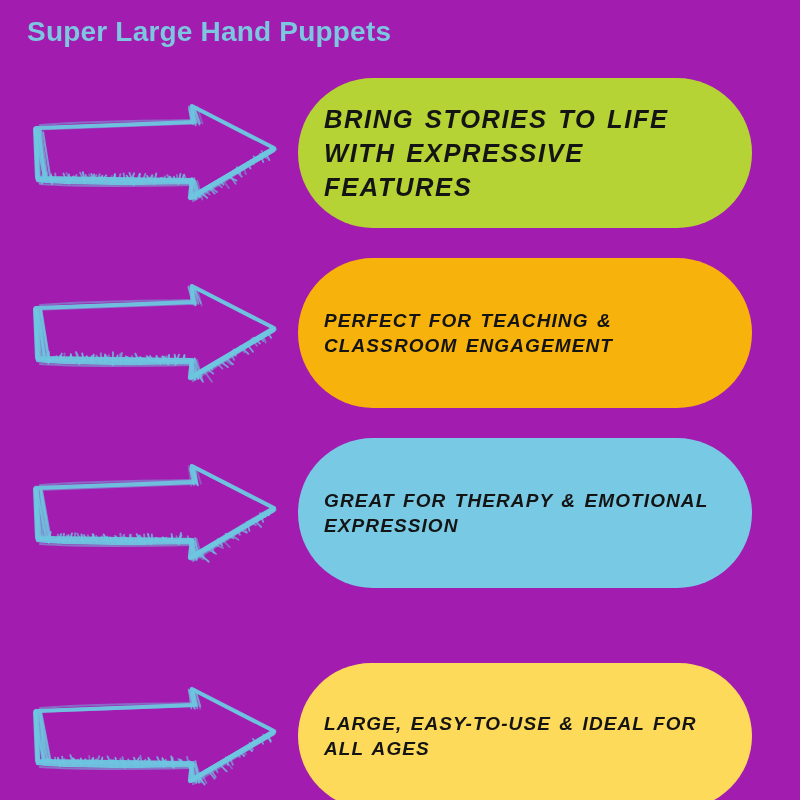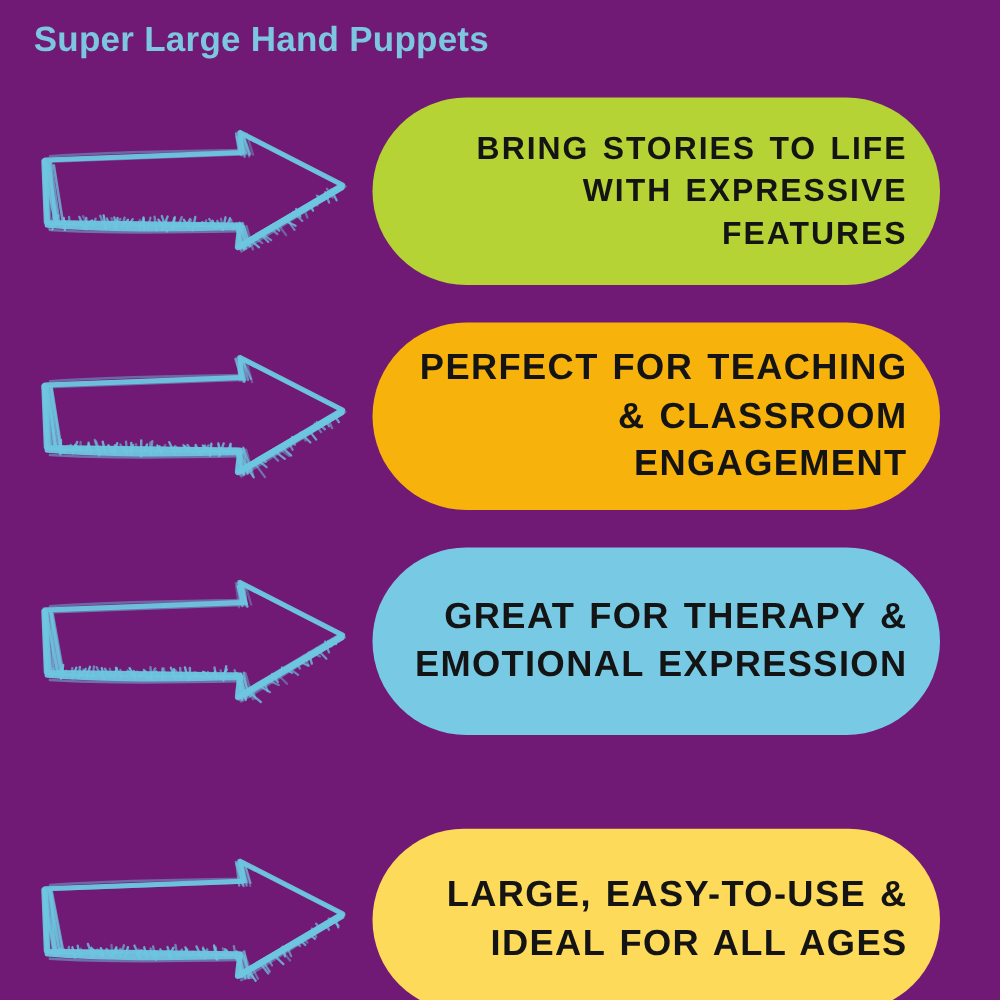--- a/index.html
+++ b/index.html
@@ -12,21 +12,21 @@
     background: #ffffff;
     font-family: "Liberation Sans", sans-serif;
     overflow: hidden;
     position: relative;
   }
 
   #infographic {
     position: relative;
     width: 800px;
     height: 800px;
-    background: #701a75;
+    background: #a21caf;
   }
 
   
   #page-title {
     position: absolute;
     left: 27px;
     top: 16px;
     font-family: "Liberation Sans", sans-serif;
     font-weight: bold;
     font-size: 28px;
@@ -83,28 +83,29 @@
     border-radius: 73px;
   }
 
   .pill-text {
     font-family: "Liberation Sans", sans-serif;
     font-weight: bold;
     font-size: 25.5px;
     line-height: 1.34;
     letter-spacing: 1.6px;
     color: #141414;
-    text-align: right;
+    text-align: left;
     text-transform: uppercase;
     word-spacing: 2px;
+    font-style: italic;
   }
 
   .pill-text.narrow {
     letter-spacing: 1.1px;
-    font-size: 29px;
+    font-size: 19px;
   }
 </style>
 </head>
 <body>
 
 <div id="infographic">
 
   <div id="page-title">Super Large Hand Puppets</div>
 
   <div class="feature-row" id="feature-row-0">

